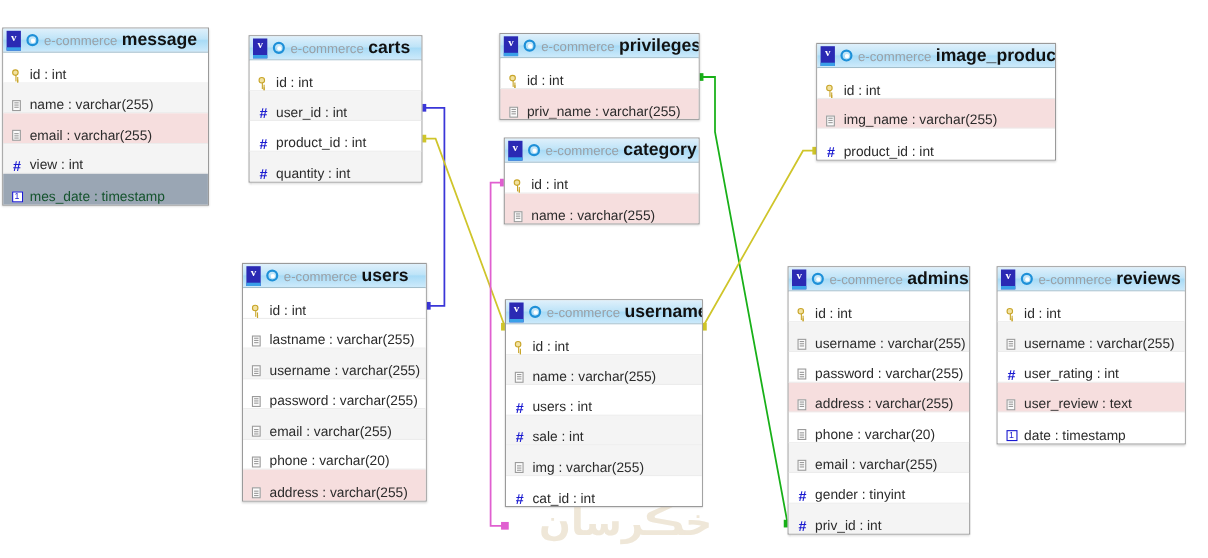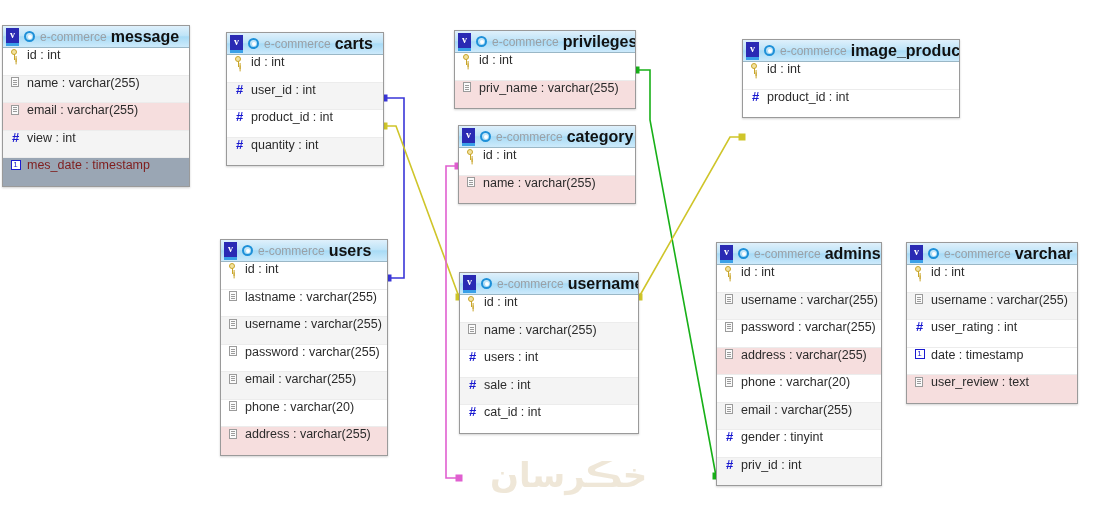--- a/index.html
+++ b/index.html
@@ -52,32 +52,32 @@
     border-radius:50%;border:2.5px solid #1e90d8;box-sizing:border-box;
   }
   .gear:after{
     content:"";position:absolute;left:4.5px;top:4.5px;width:4px;height:4px;
     border-radius:50%;background:#ffffff;
   }
   .schema{color:#9aa0a6;font-size:12px;}
   .tname{color:#111;font-weight:bold;font-size:16px;}
 
   .row{
-    height:27.5px;display:flex;align-items:flex-start;gap:6px;
+    height:27.5px;display:flex;align-items:flex-end;gap:6px;
     padding:0 6px 0 7px;box-sizing:border-box;
     border-bottom:1px solid #ececec;
     background:#ffffff;
     white-space:nowrap;overflow:hidden;
   }
   .tbl .row:last-child{border-bottom:none;}
   .row.alt{background:#f4f4f4;}
   .row.pink{background:#f6dede;}
   .row.sel{background:#9aa6b4;border-bottom:1px solid #8e99a6;}
   .row .lbl{color:#2b2b2b;font-size:12.5px;}
-  .row.sel .lbl{color:#7f1d1d;}
+  .row.sel .lbl{color:#14532d;}
 
   
   .ic{width:11px;height:13px;flex:0 0 auto;position:relative;}
   
   .ic.key:before{
     content:"";position:absolute;left:1px;top:1px;width:6px;height:6px;
     border:1.5px solid #c8a52a;border-radius:50%;box-sizing:border-box;
     background:#f2e2a0;
   }
   .ic.key:after{
@@ -243,20 +243,24 @@
             <span>v</span>
           </div>
           <div class="gear"></div>
           <span class="schema">e-commerce</span>
           <span class="tname">image_product</span>
         </div>
         <div class="row">
           <span class="ic key"></span>
           <span class="lbl">id : int</span>
         </div>
+        <div class="row pink">
+          <span class="ic txt"></span>
+          <span class="lbl">img_name : varchar(255)</span>
+        </div>
         <div class="row">
           <span class="ic num">#</span>
           <span class="lbl">product_id : int</span>
         </div>
       </div>
       <div class="tbl" style="left: 220px; top: 239px; width: 168px;">
         <div class="hdr">
           <div class="vbadge">
             <span>v</span>
           </div>
@@ -311,20 +315,24 @@
           <span class="lbl">name : varchar(255)</span>
         </div>
         <div class="row">
           <span class="ic num">#</span>
           <span class="lbl">users : int</span>
         </div>
         <div class="row alt">
           <span class="ic num">#</span>
           <span class="lbl">sale : int</span>
         </div>
+        <div class="row alt">
+          <span class="ic txt"></span>
+          <span class="lbl">img : varchar(255)</span>
+        </div>
         <div class="row">
           <span class="ic num">#</span>
           <span class="lbl">cat_id : int</span>
         </div>
       </div>
       <div class="tbl" style="left: 716px; top: 242px; width: 166px;">
         <div class="hdr">
           <div class="vbadge">
             <span>v</span>
           </div>
@@ -365,37 +373,37 @@
           <span class="lbl">priv_id : int</span>
         </div>
       </div>
       <div class="tbl" style="left: 906px; top: 242px; width: 172px;">
         <div class="hdr">
           <div class="vbadge">
             <span>v</span>
           </div>
           <div class="gear"></div>
           <span class="schema">e-commerce</span>
-          <span class="tname">varchar</span>
+          <span class="tname">reviews</span>
         </div>
         <div class="row">
           <span class="ic key"></span>
           <span class="lbl">id : int</span>
         </div>
         <div class="row alt">
           <span class="ic txt"></span>
           <span class="lbl">username : varchar(255)</span>
         </div>
         <div class="row">
           <span class="ic num">#</span>
           <span class="lbl">user_rating : int</span>
+        </div>
+        <div class="row pink">
+          <span class="ic txt"></span>
+          <span class="lbl">user_review : text</span>
         </div>
         <div class="row">
           <span class="ic ts"></span>
           <span class="lbl">date : timestamp</span>
         </div>
-        <div class="row pink">
-          <span class="ic txt"></span>
-          <span class="lbl">user_review : text</span>
-        </div>
       </div>
     </div>
 </div>
 
 </body></html>

